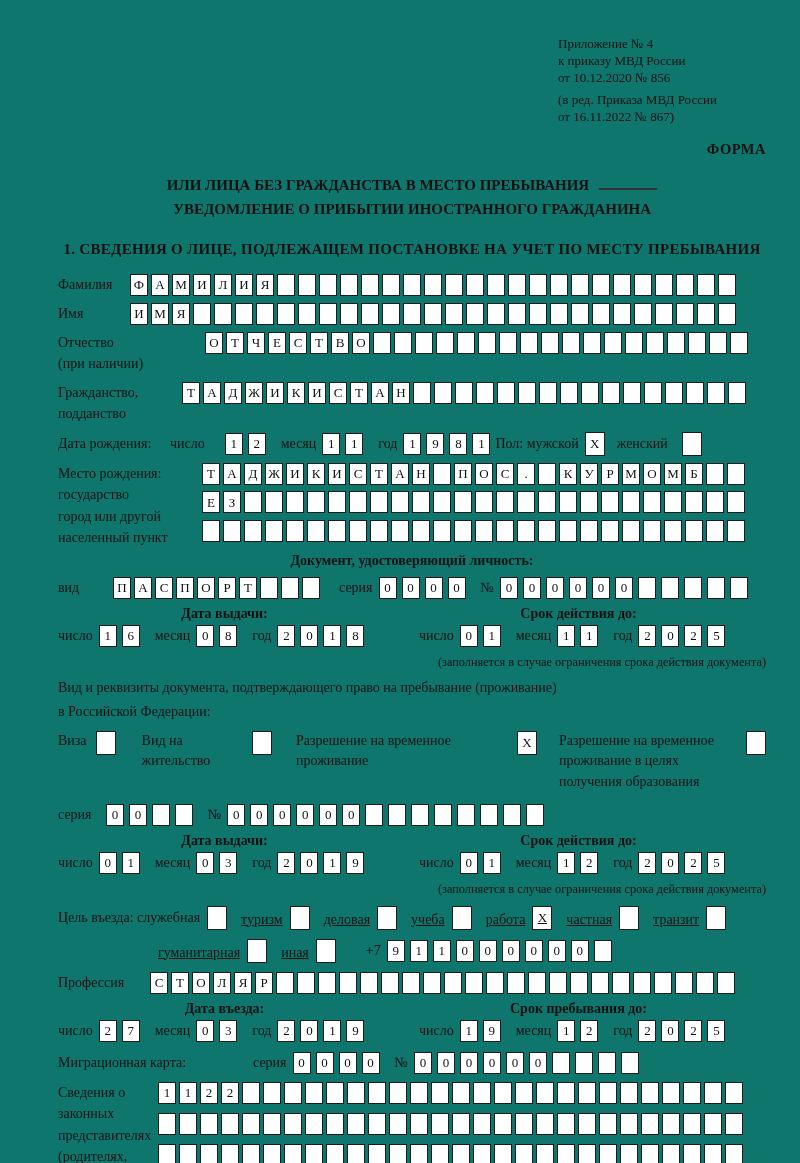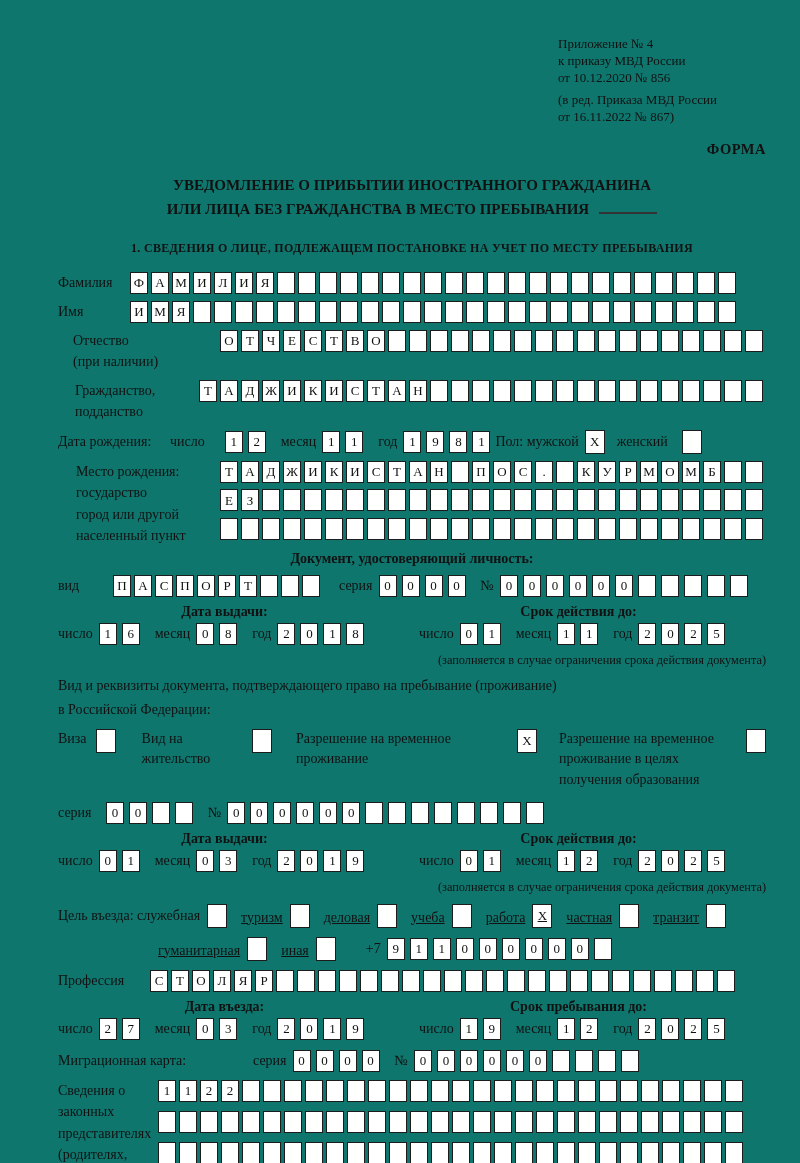--- a/index.html
+++ b/index.html
@@ -6,24 +6,24 @@
   .page{
     width:800px;height:1163px;margin:0 auto;background:#0f766e;
     font-family:"Liberation Serif","DejaVu Serif",serif;color:#111;
     box-sizing:border-box;padding:36px 34px 0 58px;overflow:hidden;position:relative;
   }
   .appendix{margin-left:500px;font-size:13px;line-height:1.3;}
   .appendix .gap{margin-top:5px;}
   .forma{font-weight:bold;font-size:14.5px;text-align:right;margin-top:16px;letter-spacing:.5px;}
   .title{margin-top:16px;text-align:center;font-weight:bold;font-size:15px;line-height:1.55;}
   .uline{display:inline-block;width:58px;height:13px;border-bottom:2px solid #333;margin-left:10px;}
-  .sec{margin-top:20px;font-weight:bold;font-size:12px;text-align:center;letter-spacing:.3px;}
+  .sec{margin-top:20px;font-weight:bold;font-size:15px;text-align:center;letter-spacing:.3px;}
   .body{margin-top:16px;font-size:14px;}
   .frow{display:flex;align-items:center;margin-bottom:7px;}
-  .frow.top{align-items:flex-start;justify-content:flex-end;}
+  .frow.top{align-items:flex-start;}
   .flabel{flex:0 0 auto;}
   .ml{white-space:pre-line;line-height:21.5px;}
   .w72{width:72px;} .w147{width:147px;} .w124{width:124px;} .w144{width:144px;}
   .w92{width:92px;} .w100{width:100px;} .w55{width:55px;} .w175{width:175px;}
   .cells{display:inline-flex;flex-wrap:nowrap;align-items:center;}
   .cell{
     flex:0 0 auto;width:16px;height:20px;border:1.5px solid #1c1c1c;margin-right:3px;
     display:inline-flex;align-items:center;justify-content:center;
     font-size:13px;line-height:1;background:#fff;
   }
@@ -60,22 +60,22 @@
     <div>Приложение № 4</div>
     <div>к приказу МВД России</div>
     <div>от 10.12.2020 № 856</div>
     <div class="gap">(в ред. Приказа МВД России</div>
     <div>от 16.11.2022 № 867)</div>
   </div>
 
   <div class="forma">ФОРМА</div>
 
   <div class="title">
+    <div><span>ИЛИ ЛИЦА БЕЗ ГРАЖДАНСТВА В МЕСТО ПРЕБЫВАНИЯ</span><span class="uline"></span></div>
     <div>УВЕДОМЛЕНИЕ О ПРИБЫТИИ ИНОСТРАННОГО ГРАЖДАНИНА</div>
-    <div><span>ИЛИ ЛИЦА БЕЗ ГРАЖДАНСТВА В МЕСТО ПРЕБЫВАНИЯ</span><span class="uline"></span></div>
   </div>
 
   <div class="sec">1. СВЕДЕНИЯ О ЛИЦЕ, ПОДЛЕЖАЩЕМ ПОСТАНОВКЕ НА УЧЕТ ПО МЕСТУ ПРЕБЫВАНИЯ</div>
 
   <div class="body">
 
     <div class="frow">
       <span class="flabel w72">Фамилия</span>
       <span class="cells">
           <span class="cell">Ф</span>

